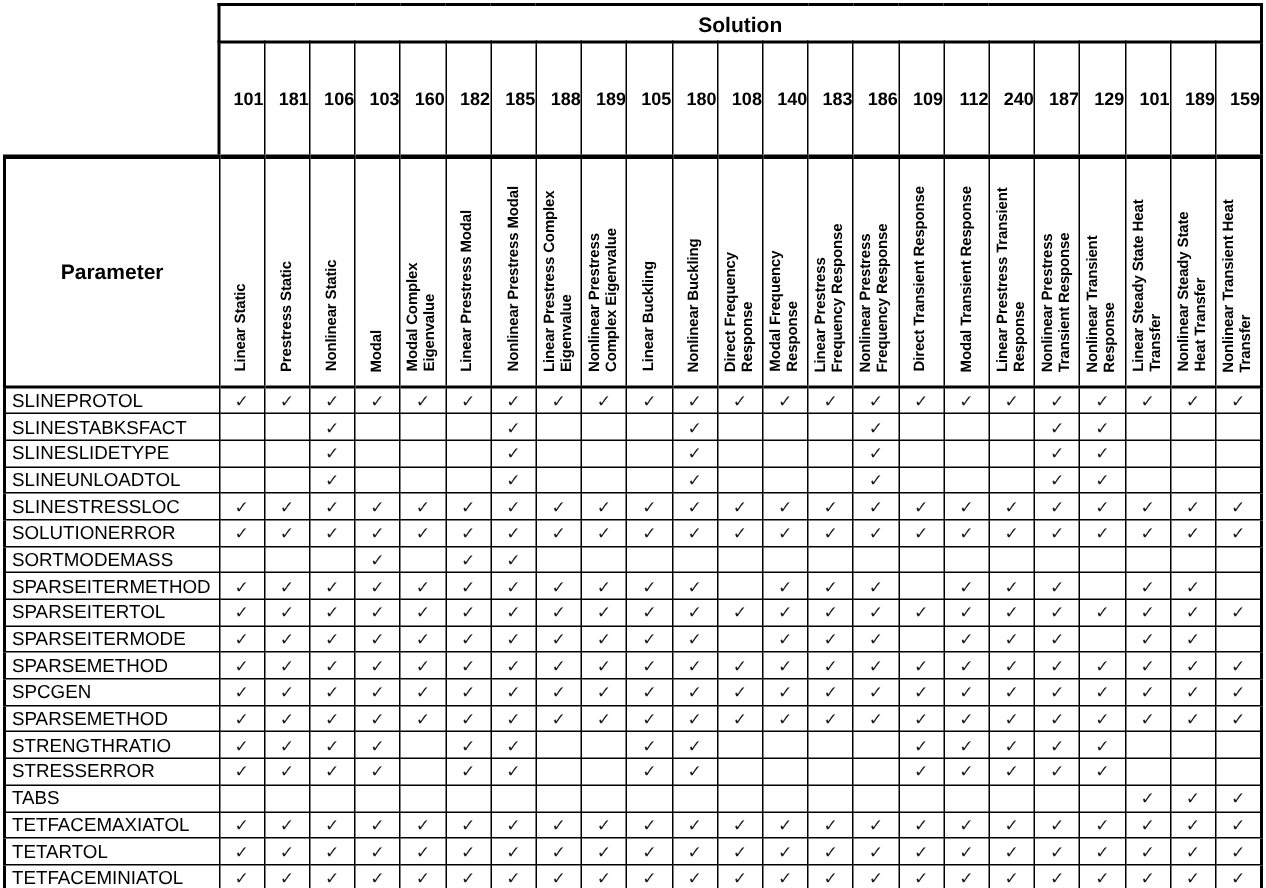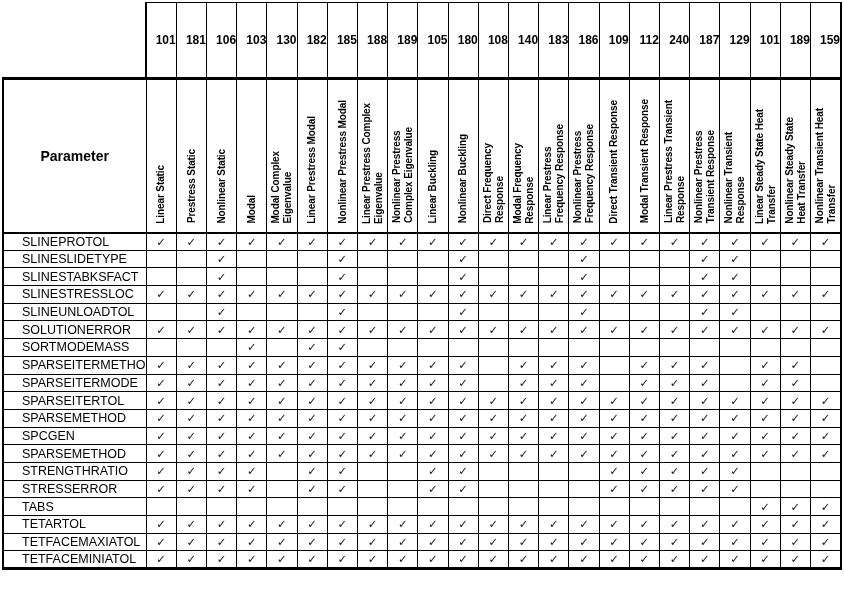--- a/index.html
+++ b/index.html
@@ -75,47 +75,51 @@
     letter-spacing: -0.1px;
     margin-bottom: 4px;
     text-align: left;
     max-height: 144px;
   }
   tbody tr { height: 17.7px; }
   td.param {
     font-size: 12.5px;
     text-align: left;
     vertical-align: middle;
-    padding-left: 18px;
+    padding-left: 4px;
     white-space: nowrap;
   }
   td.check {
     text-align: center;
     vertical-align: middle;
     font-family: "DejaVu Sans", sans-serif;
     font-size: 11.5px;
     color: #1c1c1c;
   }
 </style>
 </head>
 <body>
 
 <div class="page">
   <table class="matrix">
     <colgroup>
       <col class="param-col">
     </colgroup>
     <thead>
+      <tr class="solution-row">
+        <td class="corner"></td>
+        <th class="solution-title" colspan="23">Solution</th>
+      </tr>
       <tr class="numbers-row" id="numbers-row">
         <td class="corner"></td>
       <th class="sol-num">101</th>
           <th class="sol-num">181</th>
           <th class="sol-num">106</th>
           <th class="sol-num">103</th>
-          <th class="sol-num">130</th>
+          <th class="sol-num">160</th>
           <th class="sol-num">182</th>
           <th class="sol-num">185</th>
           <th class="sol-num">188</th>
           <th class="sol-num">189</th>
           <th class="sol-num">105</th>
           <th class="sol-num">180</th>
           <th class="sol-num">108</th>
           <th class="sol-num">140</th>
           <th class="sol-num">183</th>
           <th class="sol-num">186</th>
@@ -189,20 +193,46 @@
           <td class="check"><span>✓</span></td>
           <td class="check"><span>✓</span></td>
           <td class="check"><span>✓</span></td>
           <td class="check"><span>✓</span></td>
           <td class="check"><span>✓</span></td>
           <td class="check"><span>✓</span></td>
           <td class="check"><span>✓</span></td>
           <td class="check"><span>✓</span></td>
         </tr>
         <tr>
+          <td class="param">SLINESTABKSFACT</td>
+          <td class="check"></td>
+          <td class="check"></td>
+          <td class="check"><span>✓</span></td>
+          <td class="check"></td>
+          <td class="check"></td>
+          <td class="check"></td>
+          <td class="check"><span>✓</span></td>
+          <td class="check"></td>
+          <td class="check"></td>
+          <td class="check"></td>
+          <td class="check"><span>✓</span></td>
+          <td class="check"></td>
+          <td class="check"></td>
+          <td class="check"></td>
+          <td class="check"><span>✓</span></td>
+          <td class="check"></td>
+          <td class="check"></td>
+          <td class="check"></td>
+          <td class="check"><span>✓</span></td>
+          <td class="check"><span>✓</span></td>
+          <td class="check"></td>
+          <td class="check"></td>
+          <td class="check"></td>
+        </tr>
+        <tr>
           <td class="param">SLINESLIDETYPE</td>
           <td class="check"></td>
           <td class="check"></td>
           <td class="check"><span>✓</span></td>
           <td class="check"></td>
           <td class="check"></td>
           <td class="check"></td>
           <td class="check"><span>✓</span></td>
           <td class="check"></td>
           <td class="check"></td>
@@ -215,21 +245,21 @@
           <td class="check"></td>
           <td class="check"></td>
           <td class="check"></td>
           <td class="check"><span>✓</span></td>
           <td class="check"><span>✓</span></td>
           <td class="check"></td>
           <td class="check"></td>
           <td class="check"></td>
         </tr>
         <tr>
-          <td class="param">SLINESTABKSFACT</td>
+          <td class="param">SLINEUNLOADTOL</td>
           <td class="check"></td>
           <td class="check"></td>
           <td class="check"><span>✓</span></td>
           <td class="check"></td>
           <td class="check"></td>
           <td class="check"></td>
           <td class="check"><span>✓</span></td>
           <td class="check"></td>
           <td class="check"></td>
           <td class="check"></td>
@@ -267,46 +297,20 @@
           <td class="check"><span>✓</span></td>
           <td class="check"><span>✓</span></td>
           <td class="check"><span>✓</span></td>
           <td class="check"><span>✓</span></td>
           <td class="check"><span>✓</span></td>
           <td class="check"><span>✓</span></td>
           <td class="check"><span>✓</span></td>
           <td class="check"><span>✓</span></td>
         </tr>
         <tr>
-          <td class="param">SLINEUNLOADTOL</td>
-          <td class="check"></td>
-          <td class="check"></td>
-          <td class="check"><span>✓</span></td>
-          <td class="check"></td>
-          <td class="check"></td>
-          <td class="check"></td>
-          <td class="check"><span>✓</span></td>
-          <td class="check"></td>
-          <td class="check"></td>
-          <td class="check"></td>
-          <td class="check"><span>✓</span></td>
-          <td class="check"></td>
-          <td class="check"></td>
-          <td class="check"></td>
-          <td class="check"><span>✓</span></td>
-          <td class="check"></td>
-          <td class="check"></td>
-          <td class="check"></td>
-          <td class="check"><span>✓</span></td>
-          <td class="check"><span>✓</span></td>
-          <td class="check"></td>
-          <td class="check"></td>
-          <td class="check"></td>
-        </tr>
-        <tr>
           <td class="param">SOLUTIONERROR</td>
           <td class="check"><span>✓</span></td>
           <td class="check"><span>✓</span></td>
           <td class="check"><span>✓</span></td>
           <td class="check"><span>✓</span></td>
           <td class="check"><span>✓</span></td>
           <td class="check"><span>✓</span></td>
           <td class="check"><span>✓</span></td>
           <td class="check"><span>✓</span></td>
           <td class="check"><span>✓</span></td>
@@ -371,20 +375,46 @@
           <td class="check"></td>
           <td class="check"><span>✓</span></td>
           <td class="check"><span>✓</span></td>
           <td class="check"><span>✓</span></td>
           <td class="check"></td>
           <td class="check"><span>✓</span></td>
           <td class="check"><span>✓</span></td>
           <td class="check"></td>
         </tr>
         <tr>
+          <td class="param">SPARSEITERTOL</td>
+          <td class="check"><span>✓</span></td>
+          <td class="check"><span>✓</span></td>
+          <td class="check"><span>✓</span></td>
+          <td class="check"><span>✓</span></td>
+          <td class="check"><span>✓</span></td>
+          <td class="check"><span>✓</span></td>
+          <td class="check"><span>✓</span></td>
+          <td class="check"><span>✓</span></td>
+          <td class="check"><span>✓</span></td>
+          <td class="check"><span>✓</span></td>
+          <td class="check"><span>✓</span></td>
+          <td class="check"><span>✓</span></td>
+          <td class="check"><span>✓</span></td>
+          <td class="check"><span>✓</span></td>
+          <td class="check"><span>✓</span></td>
+          <td class="check"><span>✓</span></td>
+          <td class="check"><span>✓</span></td>
+          <td class="check"><span>✓</span></td>
+          <td class="check"><span>✓</span></td>
+          <td class="check"><span>✓</span></td>
+          <td class="check"><span>✓</span></td>
+          <td class="check"><span>✓</span></td>
+          <td class="check"><span>✓</span></td>
+        </tr>
+        <tr>
           <td class="param">SPARSEITERMODE</td>
           <td class="check"><span>✓</span></td>
           <td class="check"><span>✓</span></td>
           <td class="check"><span>✓</span></td>
           <td class="check"><span>✓</span></td>
           <td class="check"><span>✓</span></td>
           <td class="check"><span>✓</span></td>
           <td class="check"><span>✓</span></td>
           <td class="check"><span>✓</span></td>
           <td class="check"><span>✓</span></td>
@@ -397,46 +427,20 @@
           <td class="check"></td>
           <td class="check"><span>✓</span></td>
           <td class="check"><span>✓</span></td>
           <td class="check"><span>✓</span></td>
           <td class="check"></td>
           <td class="check"><span>✓</span></td>
           <td class="check"><span>✓</span></td>
           <td class="check"></td>
         </tr>
         <tr>
-          <td class="param">SPARSEITERTOL</td>
-          <td class="check"><span>✓</span></td>
-          <td class="check"><span>✓</span></td>
-          <td class="check"><span>✓</span></td>
-          <td class="check"><span>✓</span></td>
-          <td class="check"><span>✓</span></td>
-          <td class="check"><span>✓</span></td>
-          <td class="check"><span>✓</span></td>
-          <td class="check"><span>✓</span></td>
-          <td class="check"><span>✓</span></td>
-          <td class="check"><span>✓</span></td>
-          <td class="check"><span>✓</span></td>
-          <td class="check"><span>✓</span></td>
-          <td class="check"><span>✓</span></td>
-          <td class="check"><span>✓</span></td>
-          <td class="check"><span>✓</span></td>
-          <td class="check"><span>✓</span></td>
-          <td class="check"><span>✓</span></td>
-          <td class="check"><span>✓</span></td>
-          <td class="check"><span>✓</span></td>
-          <td class="check"><span>✓</span></td>
-          <td class="check"><span>✓</span></td>
-          <td class="check"><span>✓</span></td>
-          <td class="check"><span>✓</span></td>
-        </tr>
-        <tr>
           <td class="param">SPARSEMETHOD</td>
           <td class="check"><span>✓</span></td>
           <td class="check"><span>✓</span></td>
           <td class="check"><span>✓</span></td>
           <td class="check"><span>✓</span></td>
           <td class="check"><span>✓</span></td>
           <td class="check"><span>✓</span></td>
           <td class="check"><span>✓</span></td>
           <td class="check"><span>✓</span></td>
           <td class="check"><span>✓</span></td>
@@ -579,47 +583,47 @@
           <td class="check"></td>
           <td class="check"></td>
           <td class="check"></td>
           <td class="check"></td>
           <td class="check"></td>
           <td class="check"><span>✓</span></td>
           <td class="check"><span>✓</span></td>
           <td class="check"><span>✓</span></td>
         </tr>
         <tr>
+          <td class="param">TETFACEMAXIATOL</td>
+          <td class="check"><span>✓</span></td>
+          <td class="check"><span>✓</span></td>
+          <td class="check"><span>✓</span></td>
+          <td class="check"><span>✓</span></td>
+          <td class="check"><span>✓</span></td>
+          <td class="check"><span>✓</span></td>
+          <td class="check"><span>✓</span></td>
+          <td class="check"><span>✓</span></td>
+          <td class="check"><span>✓</span></td>
+          <td class="check"><span>✓</span></td>
+          <td class="check"><span>✓</span></td>
+          <td class="check"><span>✓</span></td>
+          <td class="check"><span>✓</span></td>
+          <td class="check"><span>✓</span></td>
+          <td class="check"><span>✓</span></td>
+          <td class="check"><span>✓</span></td>
+          <td class="check"><span>✓</span></td>
+          <td class="check"><span>✓</span></td>
+          <td class="check"><span>✓</span></td>
+          <td class="check"><span>✓</span></td>
+          <td class="check"><span>✓</span></td>
+          <td class="check"><span>✓</span></td>
+          <td class="check"><span>✓</span></td>
+        </tr>
+        <tr>
           <td class="param">TETARTOL</td>
-          <td class="check"><span>✓</span></td>
-          <td class="check"><span>✓</span></td>
-          <td class="check"><span>✓</span></td>
-          <td class="check"><span>✓</span></td>
-          <td class="check"><span>✓</span></td>
-          <td class="check"><span>✓</span></td>
-          <td class="check"><span>✓</span></td>
-          <td class="check"><span>✓</span></td>
-          <td class="check"><span>✓</span></td>
-          <td class="check"><span>✓</span></td>
-          <td class="check"><span>✓</span></td>
-          <td class="check"><span>✓</span></td>
-          <td class="check"><span>✓</span></td>
-          <td class="check"><span>✓</span></td>
-          <td class="check"><span>✓</span></td>
-          <td class="check"><span>✓</span></td>
-          <td class="check"><span>✓</span></td>
-          <td class="check"><span>✓</span></td>
-          <td class="check"><span>✓</span></td>
-          <td class="check"><span>✓</span></td>
-          <td class="check"><span>✓</span></td>
-          <td class="check"><span>✓</span></td>
-          <td class="check"><span>✓</span></td>
-        </tr>
-        <tr>
-          <td class="param">TETFACEMAXIATOL</td>
           <td class="check"><span>✓</span></td>
           <td class="check"><span>✓</span></td>
           <td class="check"><span>✓</span></td>
           <td class="check"><span>✓</span></td>
           <td class="check"><span>✓</span></td>
           <td class="check"><span>✓</span></td>
           <td class="check"><span>✓</span></td>
           <td class="check"><span>✓</span></td>
           <td class="check"><span>✓</span></td>
           <td class="check"><span>✓</span></td>

